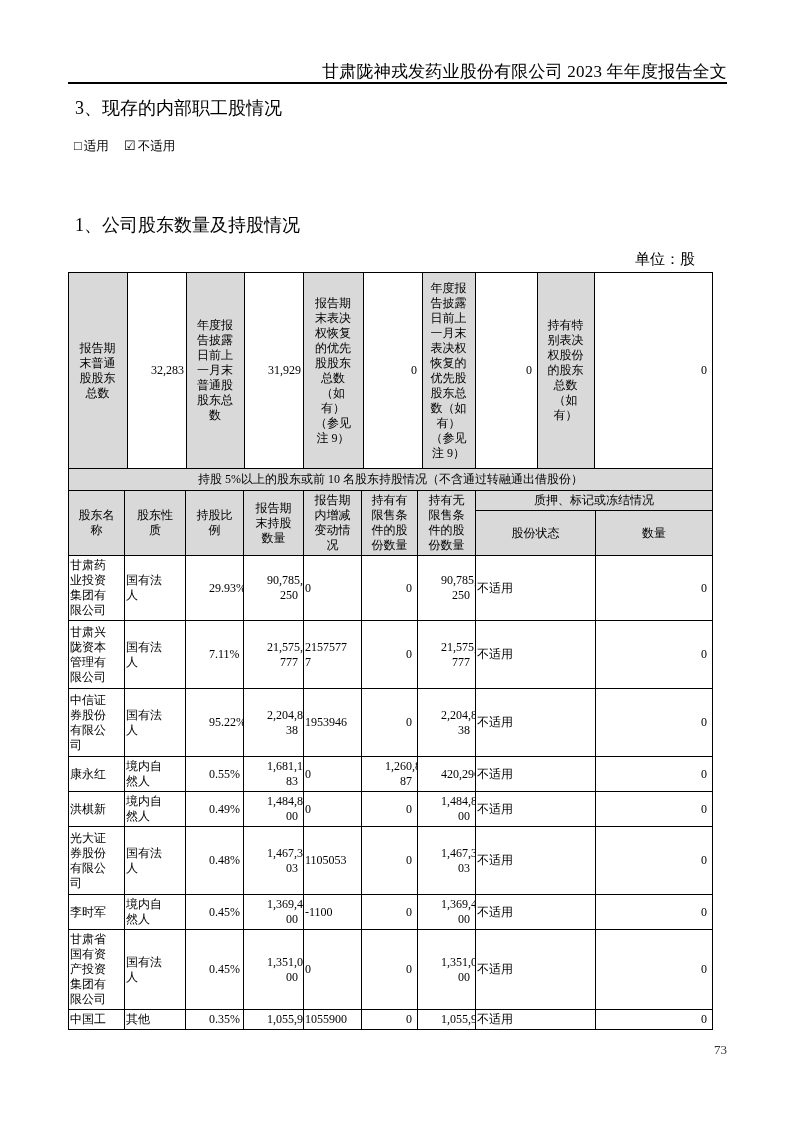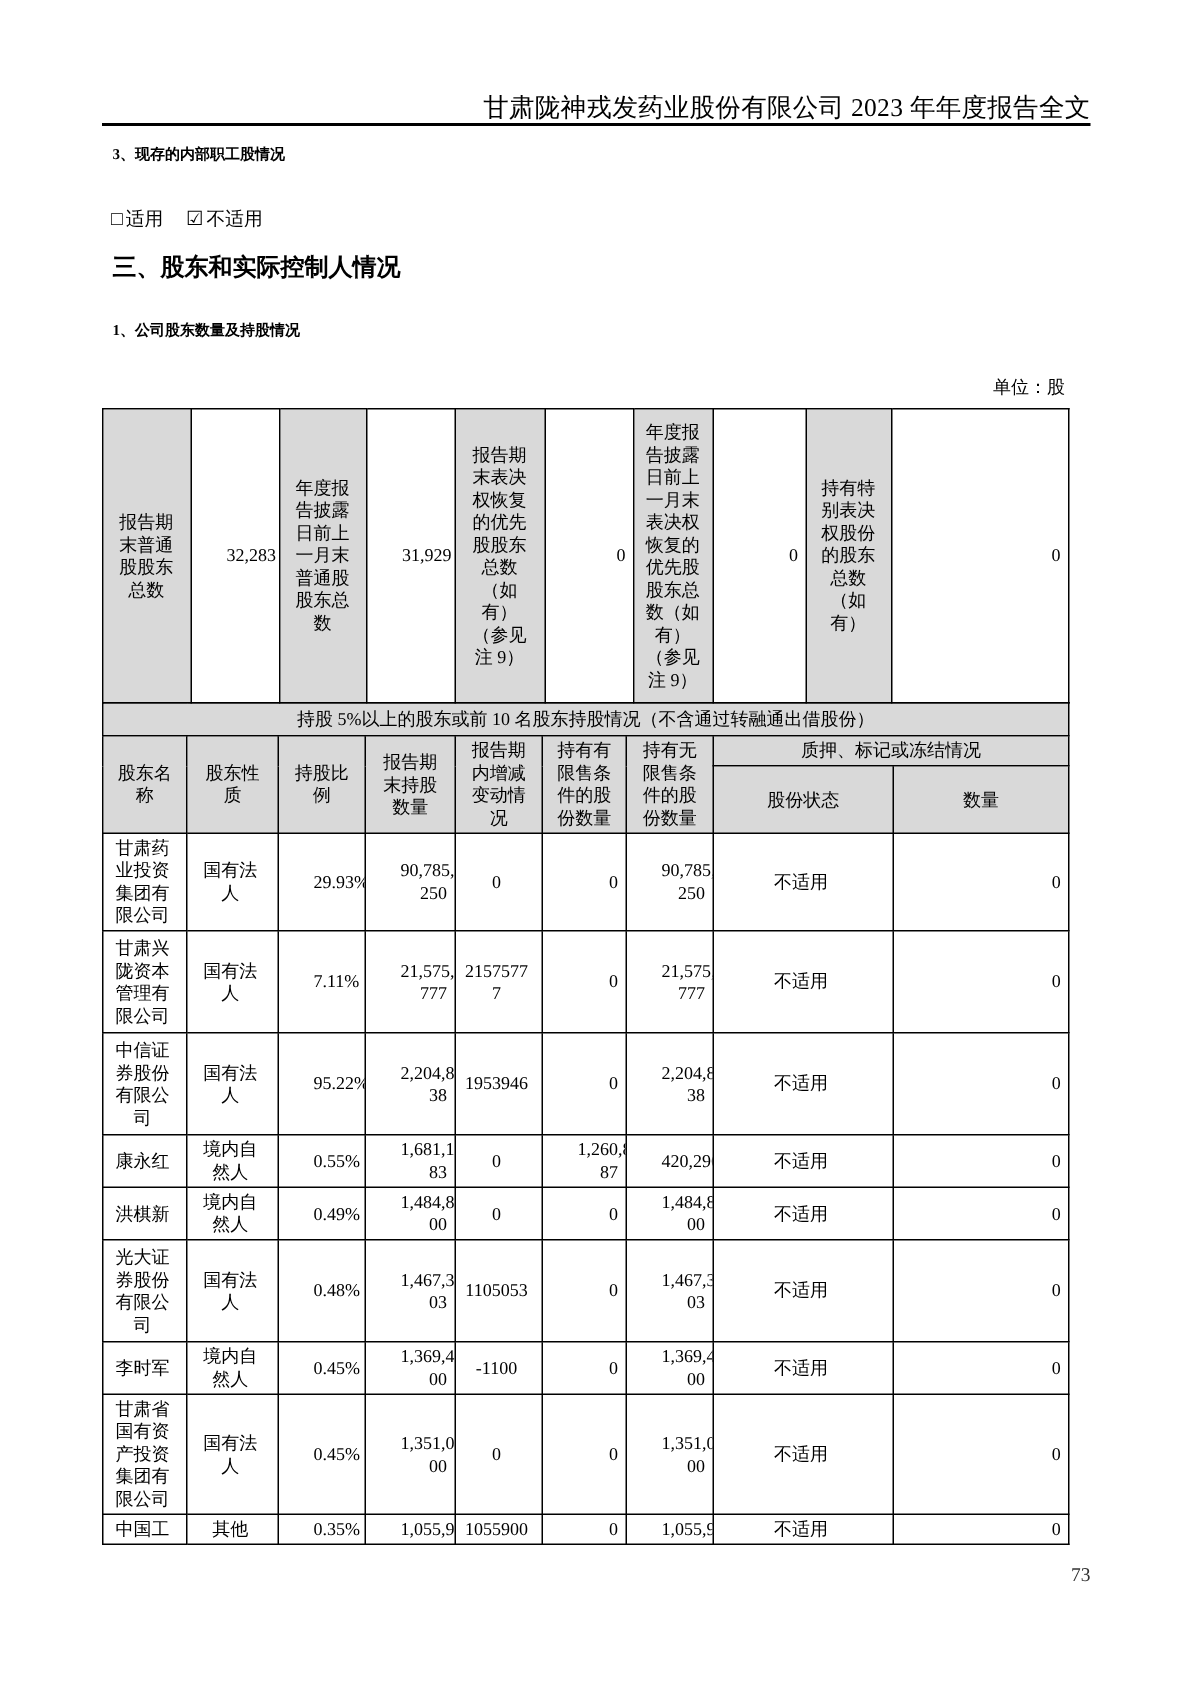--- a/index.html
+++ b/index.html
@@ -14,55 +14,55 @@
   .hdr-title {
     position:absolute; top:60px; right:66px;
     font-size:17px; letter-spacing:0.2px;
   }
   .hdr-rule {
     position:absolute; top:82px; left:68px; width:659px; height:2px;
     background:#000;
   }
   .h-sub {
     position:absolute; left:75px;
-    font-size:10px; font-weight:bold;
+    font-size:18px; font-weight:normal;
   }
   .h-main {
     position:absolute; left:75px;
     font-size:16px; font-weight:bold;
   }
   .applic {
     position:absolute; top:138px; left:74px;
     font-size:12.5px;
   }
   .applic .opt { margin-right:12px; }
   .applic .box { margin-right:2px; font-size:13px; }
   .unit-label {
-    position:absolute; top:250px; right:83px;
-    font-size:12px;
+    position:absolute; top:250px; right:98px;
+    font-size:15px;
   }
   .tables {
     position:absolute; top:272px; left:68px; width:646px;
   }
   table {
     border-collapse:collapse; table-layout:fixed; width:644px;
     font-size:12px; line-height:15px;
   }
   #holders-table { margin-top:-1px;border-radius:32px; }
   td {
     border:1px solid #000;
     vertical-align:middle;
     padding:2px 4px;
     white-space:pre-line;
     overflow:hidden;
   }
   .gray { background:#d9d9d9; }
   .lbl  { text-align:center; padding-left:3px; }
   .val  { text-align:right; padding-right:5px;padding-left:23px; }
-  .left { text-align:center; padding-left:1px; }
+  .left { text-align:left; padding-left:1px; }
   .ctr  { text-align:center; }
   .page-num {
     position:absolute; top:1042px; right:66px;
     font-size:13px; color:#333;
   }
 </style>
 </head>
 <body>
 
 <div class="page">
@@ -70,21 +70,20 @@
   <div class="hdr-title">甘肃陇神戎发药业股份有限公司 2023 年年度报告全文</div>
   <div class="hdr-rule"></div>
 
   <div class="h-sub" style="top:96px">3、现存的内部职工股情况</div>
 
   <div class="applic">
     <span class="opt"><span class="box">□</span><span>适用</span></span>
     <span class="opt"><span class="box">☑</span><span>不适用</span></span>
   </div>
 
-  <div class="h-main" style="top:168px">三、股东和实际控制人情况</div>
 
   <div class="h-sub" style="top:213px">1、公司股东数量及持股情况</div>
 
   <div class="unit-label">单位：股</div>
 
   <div class="tables">
 
     <table id="summary-table">
       <colgroup>
         <col style="width:59px">

